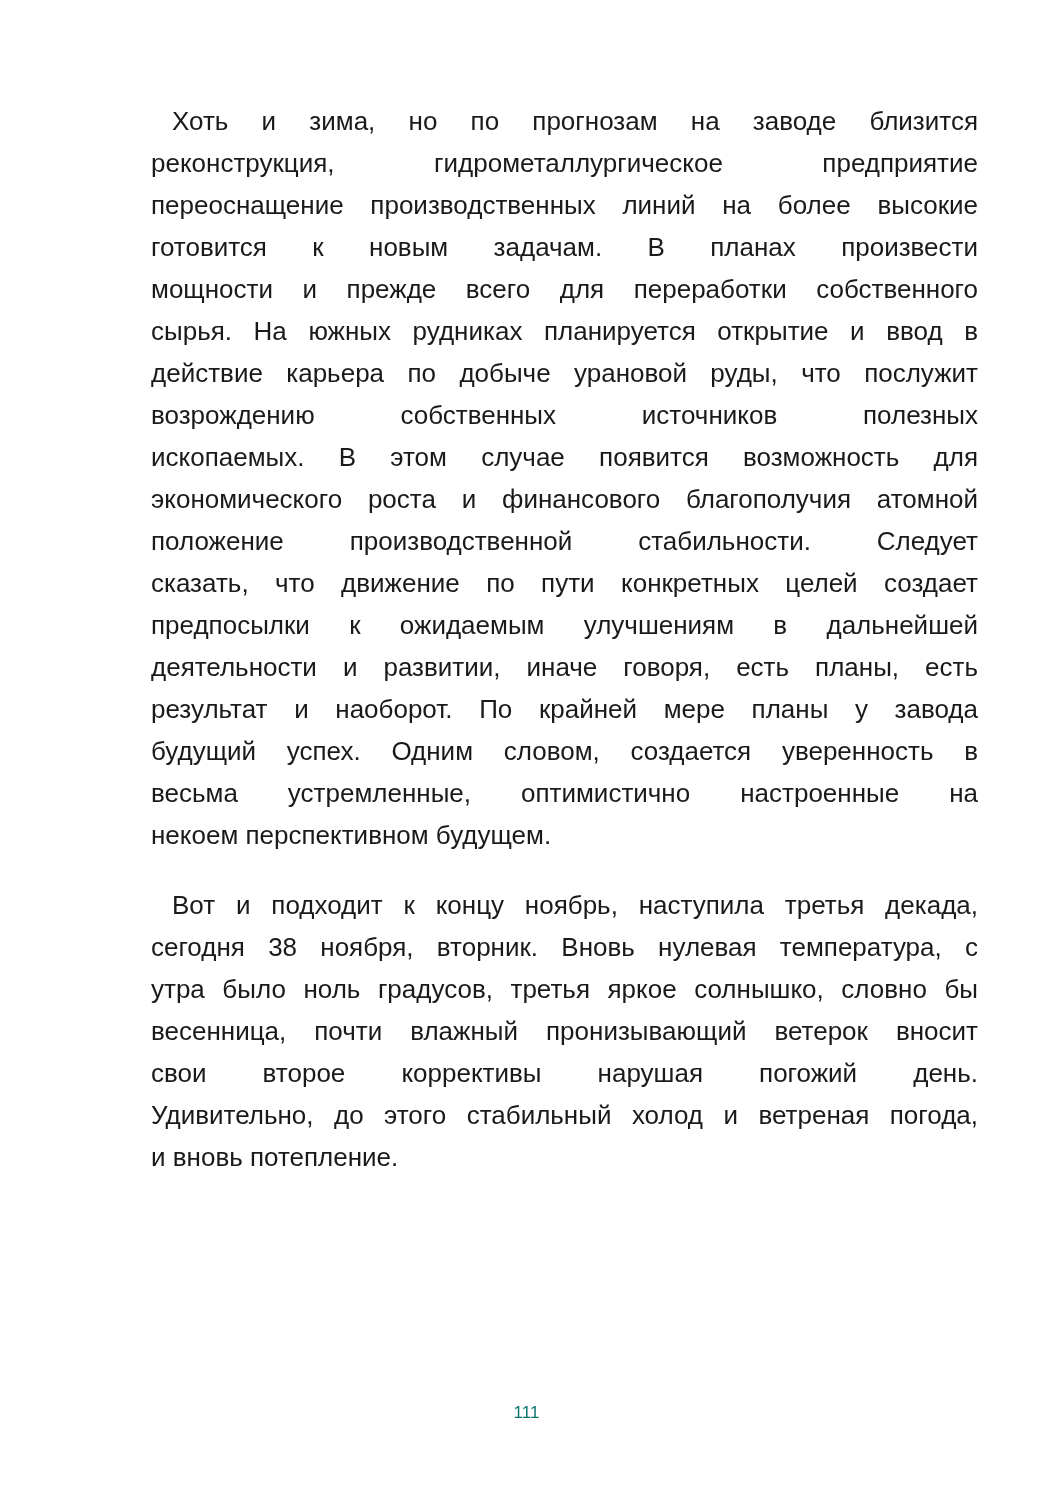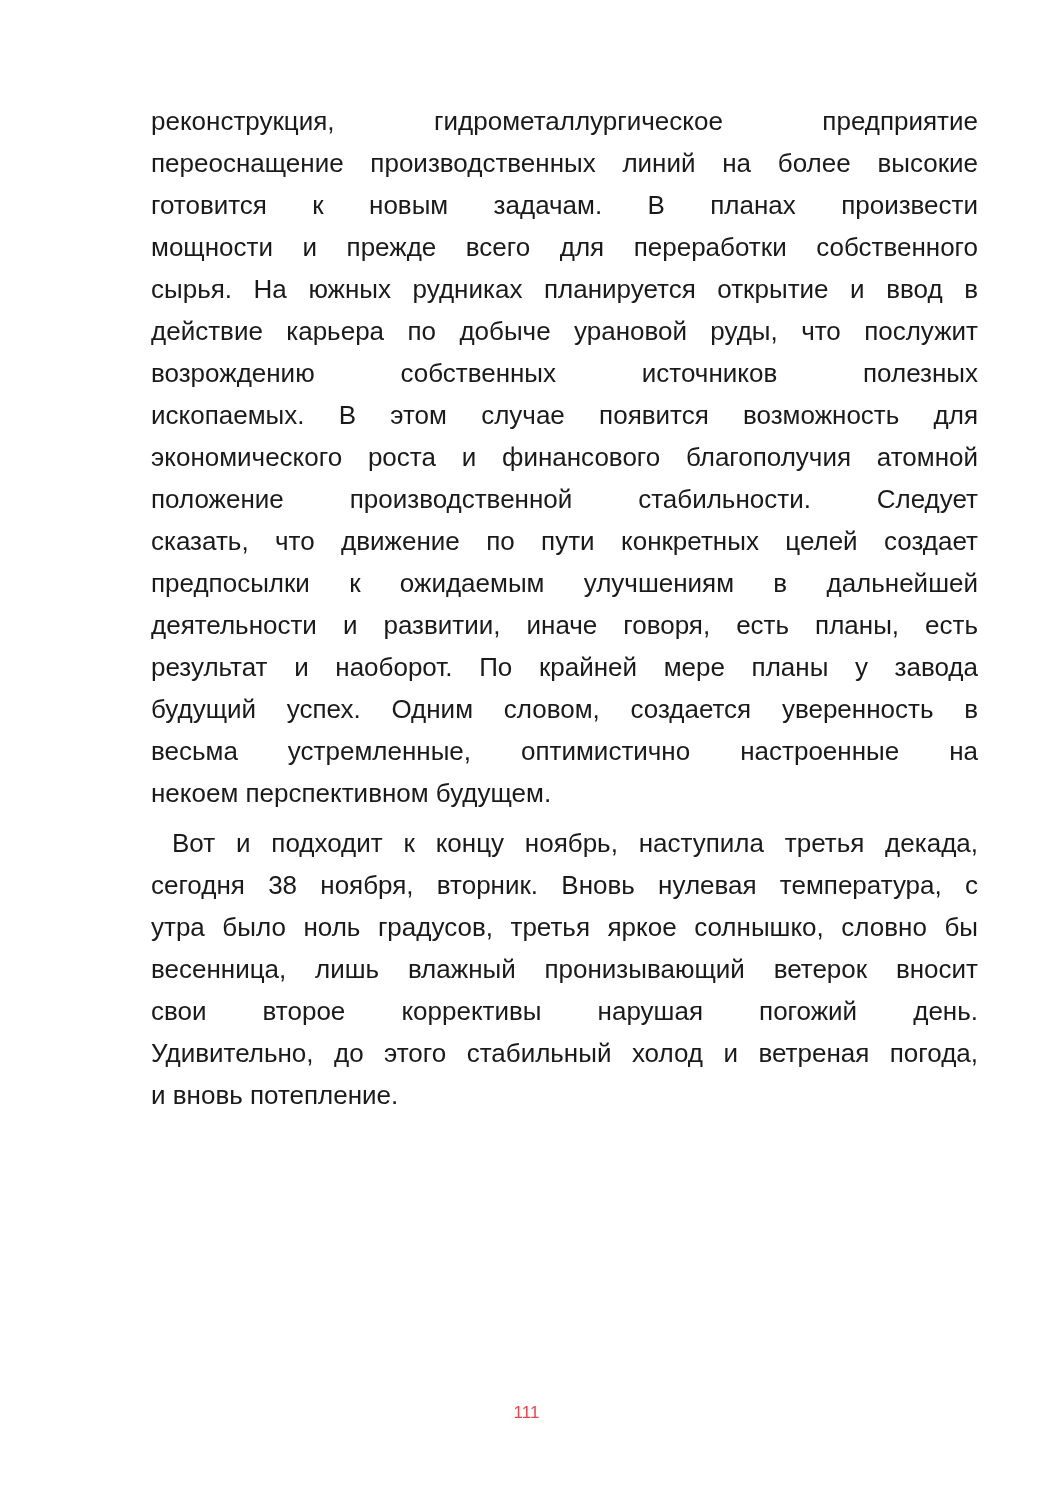--- a/index.html
+++ b/index.html
@@ -4,30 +4,31 @@
 <style>
   html, body { margin:0; padding:0; background:#ffffff; }
   body { width:1053px; height:1490px; position:relative; overflow:hidden; }
   .page { position:absolute; left:0; top:0; width:1053px; height:1490px; background:#fff; }
   .text { position:absolute; left:151px; top:100px; width:827px; color:#1a1a1a;
           font-family:"Liberation Sans", sans-serif; font-size:26px; }
   .para { margin:0; }
   .line { display:block; height:42px; line-height:42px; white-space:nowrap; overflow:visible; }
   .line.just { text-align:justify; text-align-last:justify; white-space:normal; }
   .line.indent { padding-left:21px; }
-  .para + .para { margin-top:8px; }
+  .para + .para { margin-top:28px; }
   .page-number { position:absolute; left:0; width:1053px; top:1403px; text-align:center;
-                 font-family:"Liberation Sans", sans-serif; font-size:17px; color:#ef4444; }
+                 font-family:"Liberation Sans", sans-serif; font-size:17px; color:#0f766e; }
 </style>
 </head>
 <body>
 
 <div class="page">
   <div class="text" id="text-body">
       <div class="para">
+        <div class="line just indent">Хоть и зима, но по прогнозам на заводе близится</div>
         <div class="line just">реконструкция, гидрометаллургическое предприятие</div>
         <div class="line just">переоснащение производственных линий на более высокие</div>
         <div class="line just">готовится к новым задачам. В планах произвести</div>
         <div class="line just">мощности и прежде всего для переработки собственного</div>
         <div class="line just">сырья. На южных рудниках планируется открытие и ввод в</div>
         <div class="line just">действие карьера по добыче урановой руды, что послужит</div>
         <div class="line just">возрождению собственных источников полезных</div>
         <div class="line just">ископаемых. В этом случае появится возможность для</div>
         <div class="line just">экономического роста и финансового благополучия атомной</div>
         <div class="line just">положение производственной стабильности. Следует</div>
@@ -36,20 +37,20 @@
         <div class="line just">деятельности и развитии, иначе говоря, есть планы, есть</div>
         <div class="line just">результат и наоборот. По крайней мере планы у завода</div>
         <div class="line just">будущий успех. Одним словом, создается уверенность в</div>
         <div class="line just">весьма устремленные, оптимистично настроенные на</div>
         <div class="line">некоем перспективном будущем.</div>
       </div>
       <div class="para">
         <div class="line just indent">Вот и подходит к концу ноябрь, наступила третья декада,</div>
         <div class="line just">сегодня 38 ноября, вторник. Вновь нулевая температура, с</div>
         <div class="line just">утра было ноль градусов, третья яркое солнышко, словно бы</div>
-        <div class="line just">весенница, лишь влажный пронизывающий ветерок вносит</div>
+        <div class="line just">весенница, почти влажный пронизывающий ветерок вносит</div>
         <div class="line just">свои второе коррективы нарушая погожий день.</div>
         <div class="line just">Удивительно, до этого стабильный холод и ветреная погода,</div>
         <div class="line">и вновь потепление.</div>
       </div>
     </div>
   <div class="page-number">111</div>
 </div>
 
 </body></html>

